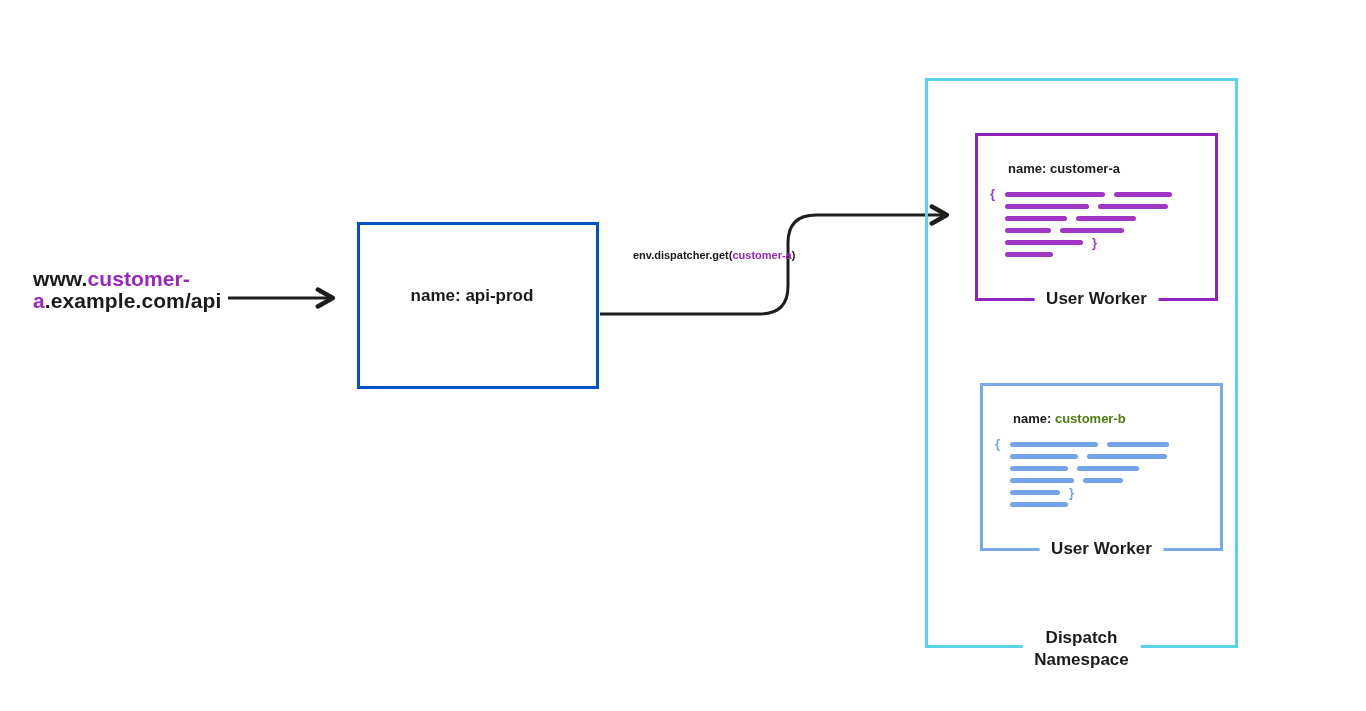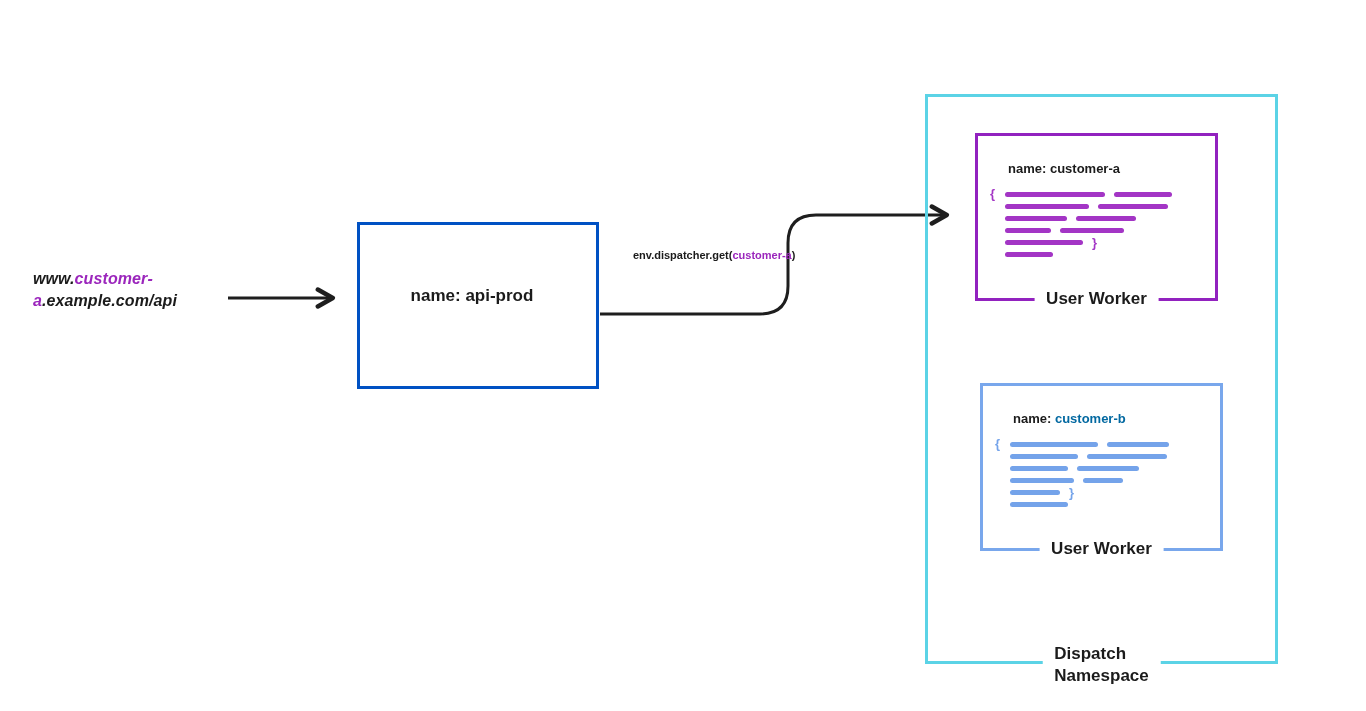--- a/index.html
+++ b/index.html
@@ -3,49 +3,49 @@
 <meta charset="utf-8">
 <style>
   html, body { margin:0; padding:0; }
   body {
     width:1366px; height:711px; position:relative; overflow:hidden;
     background:#ffffff; color:#1b1b1b;
     font-family:"Liberation Sans", sans-serif;
     font-weight:700;
   }
   .purple-text { color:#9b26bc; }
-  .blue-text   { color:#0369a1; }
+  .blue-text   { color:#4d7c0f; }
 
   
   .arrow-layer { position:absolute; left:0; top:0; width:1366px; height:711px; pointer-events:none; }
 
   
   .url-label {
     position:absolute; left:33px; top:268px;
-    font-size:16px; line-height:22px; letter-spacing:.1px;font-style:italic;
+    font-size:21px; line-height:22px; letter-spacing:.1px;
   }
 
   
   .diagram-box { position:absolute; box-sizing:border-box; background:transparent; }
   .box-caption {
     position:absolute; left:50%; transform:translateX(-50%);
-    background:#ffffff; padding:0 12px; 
+    background:#ffffff; padding:0 12px; text-align:center;
     font-size:17px; line-height:22px; white-space:nowrap;
   }
 
   
   .dispatch-worker-box { left:357px; top:222px; width:242px; height:167px; border:3px solid #0051c3; }
   .dispatch-worker-box .box-text {
     position:absolute; left:0; right:12px; top:60px; text-align:center;
     font-size:17px; line-height:22px;
   }
   .dispatch-worker-box .box-caption { bottom:-31px; }
 
   
-  .namespace-box { left:925px; top:94px; width:353px; height:570px; border:3px solid #5bd3e6; }
+  .namespace-box { left:925px; top:78px; width:313px; height:570px; border:3px solid #5bd3e6; }
   .namespace-box .box-caption { bottom:-26px; }
 
   
   .worker-box .worker-name {
     position:absolute; left:30px; top:22px; font-size:13px; line-height:22px; white-space:nowrap;
   }
   .worker-box .box-caption { bottom:-12px; }
   .worker-a-box { left:975px; top:133px; width:243px; height:168px; border:3px solid #9222bf; --bar:#a335c5; }
   .worker-b-box { left:980px; top:383px; width:243px; height:168px; border:3px solid #79a7ec; --bar:#74a3ea; }
 

